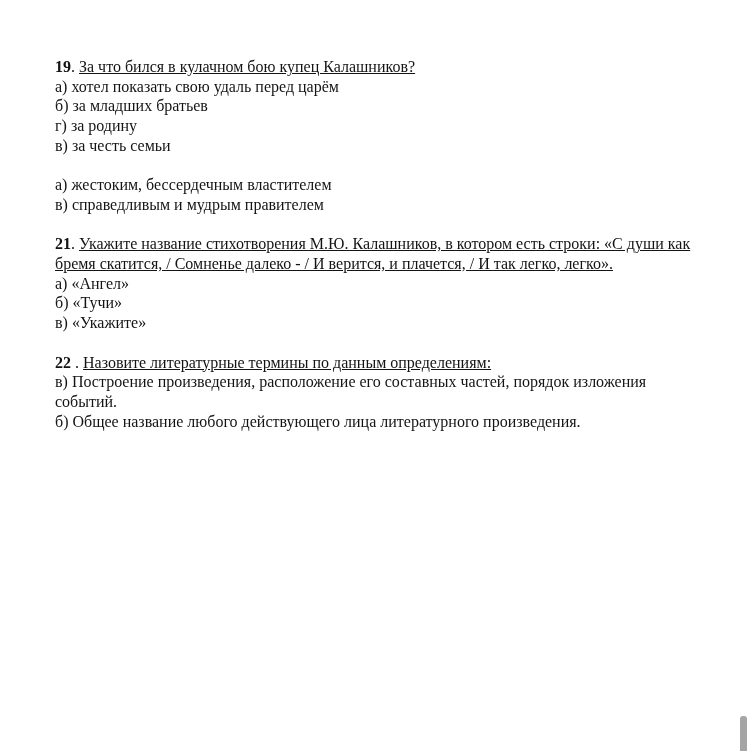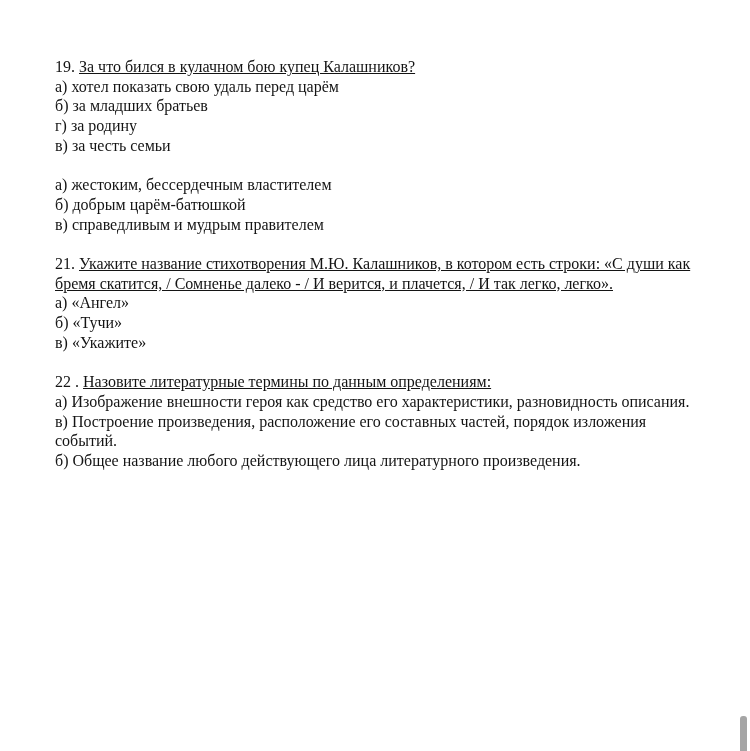--- a/index.html
+++ b/index.html
@@ -27,21 +27,21 @@
     margin: 0 0 19.7px 0;
   }
   .question:last-child {
     margin-bottom: 0;
   }
   .q-title-line, .q-option {
     margin: 0;
     padding: 0;
   }
   .q-num {
-    font-weight: 400;
+    font-weight: 700;
   }
   .q-title {
     text-decoration: underline;
   }
   .scrollbar-thumb {
     position: absolute;
     right: 3px;
     bottom: 0;
     width: 7px;
     height: 35px;
@@ -57,33 +57,31 @@
   <section class="question">
     <p class="q-title-line"><b class="q-num">19</b><span>. </span><span class="q-title">За что бился в кулачном бою купец Калашников?</span></p>
     <p class="q-option">а) хотел показать свою удаль перед царём</p>
     <p class="q-option">б) за младших братьев</p>
     <p class="q-option">г) за родину</p>
     <p class="q-option">в) за честь семьи</p>
   </section>
 
   <section class="question">
     <p class="q-option">а) жестоким, бессердечным властителем</p>
-    <p class="q-option">б) добрым царём-батюшкой</p>
     <p class="q-option">в) справедливым и мудрым правителем</p>
   </section>
 
   <section class="question">
     <p class="q-title-line"><b class="q-num">21</b><span>. </span><span class="q-title">Укажите название стихотворения М.Ю. Калашников, в котором есть строки: «С души как бремя скатится, / Сомненье далеко - / И верится, и плачется, / И так легко, легко».</span></p>
     <p class="q-option">а) «Ангел»</p>
     <p class="q-option">б) «Тучи»</p>
     <p class="q-option">в) «Укажите»</p>
   </section>
 
   <section class="question">
     <p class="q-title-line"><b class="q-num">22</b><span> . </span><span class="q-title">Назовите литературные термины по данным определениям:</span></p>
-    <p class="q-option">а) Изображение внешности героя как средство его характеристики, разновидность описания.</p>
     <p class="q-option">в) Построение произведения, расположение его составных частей, порядок изложения событий.</p>
     <p class="q-option">б) Общее название любого действующего лица литературного произведения.</p>
   </section>
 
 </div>
 
 <div class="scrollbar-thumb"></div>
 
 </body></html>

